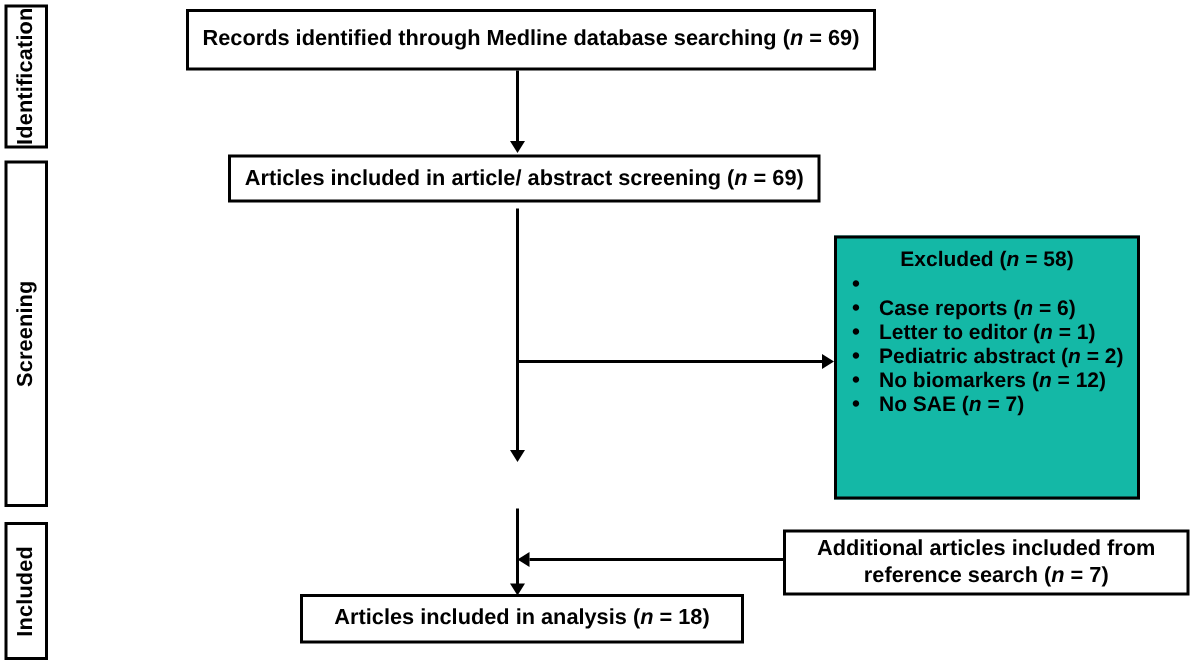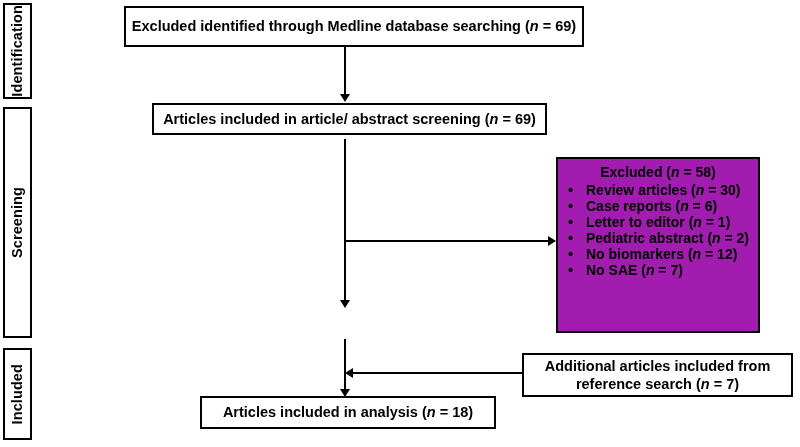--- a/index.html
+++ b/index.html
@@ -57,21 +57,21 @@
     padding: 0 6px;
     white-space: nowrap;
   }
   .flow-text.wrap { white-space: normal; }
   .ital { font-style: italic; }
 
   
   #excluded-box {
     position: absolute;
     border: 2px solid #000000;
-    background: #a21caf;
+    background: #14b8a6;
     box-sizing: border-box;
     padding: 5px 6px 4px 6px;
   }
   #excluded-title {
     font-size: 14px;
     font-weight: bold;
     text-align: center;
     line-height: 1.15;
     margin-bottom: 2px;
   }
@@ -140,42 +140,41 @@
 
   <div class="stage-box" id="stage-screening" style="left:3px; top:107px; width:29px; height:231px;">
     <span class="stage-label">Screening</span>
   </div>
 
   <div class="stage-box" id="stage-included" style="left:3px; top:348px; width:29px; height:92px;">
     <span class="stage-label">Included</span>
   </div>
 
   <div class="flow-box" id="box-records" style="left:124px; top:6px; width:460px; height:41px;">
-    <div class="flow-text"><span>Excluded identified through Medline database searching (</span><span class="ital">n</span><span> = 69)</span></div>
+    <div class="flow-text"><span>Records identified through Medline database searching (</span><span class="ital">n</span><span> = 69)</span></div>
   </div>
 
   <div class="vline" style="left:344px; top:47px; height:48px;"></div>
   <div class="arrow-down" style="left:340px; top:94px;"></div>
 
   <div class="flow-box" id="box-abstract" style="left:152px; top:103px; width:395px; height:32px;">
     <div class="flow-text"><span>Articles included in article/ abstract screening (</span><span class="ital">n</span><span> = 69)</span></div>
   </div>
 
   <div class="vline" style="left:344px; top:139px; height:167px;"></div>
   <div class="arrow-down" style="left:340px; top:300px;"></div>
 
   <div class="hline" style="left:344px; top:240px; width:204px;"></div>
   <div class="arrow-right" style="left:548px; top:236px;"></div>
 
   <div id="excluded-box" style="left:556px; top:157px; width:204px; height:176px;">
     <div id="excluded-title"><span>Excluded (</span><span class="ital">n</span><span> = 58)</span></div>
 
     <div class="excl-item">
       <span class="excl-bullet">•</span>
-      <span class="excl-label"><span>Review articles  (</span><span class="ital">n</span><span> = 30)</span></span>
     </div>
 
     <div class="excl-item">
       <span class="excl-bullet">•</span>
       <span class="excl-label"><span>Case reports (</span><span class="ital">n</span><span> = 6)</span></span>
     </div>
 
     <div class="excl-item">
       <span class="excl-bullet">•</span>
       <span class="excl-label"><span>Letter to editor (</span><span class="ital">n</span><span> = 1)</span></span>

